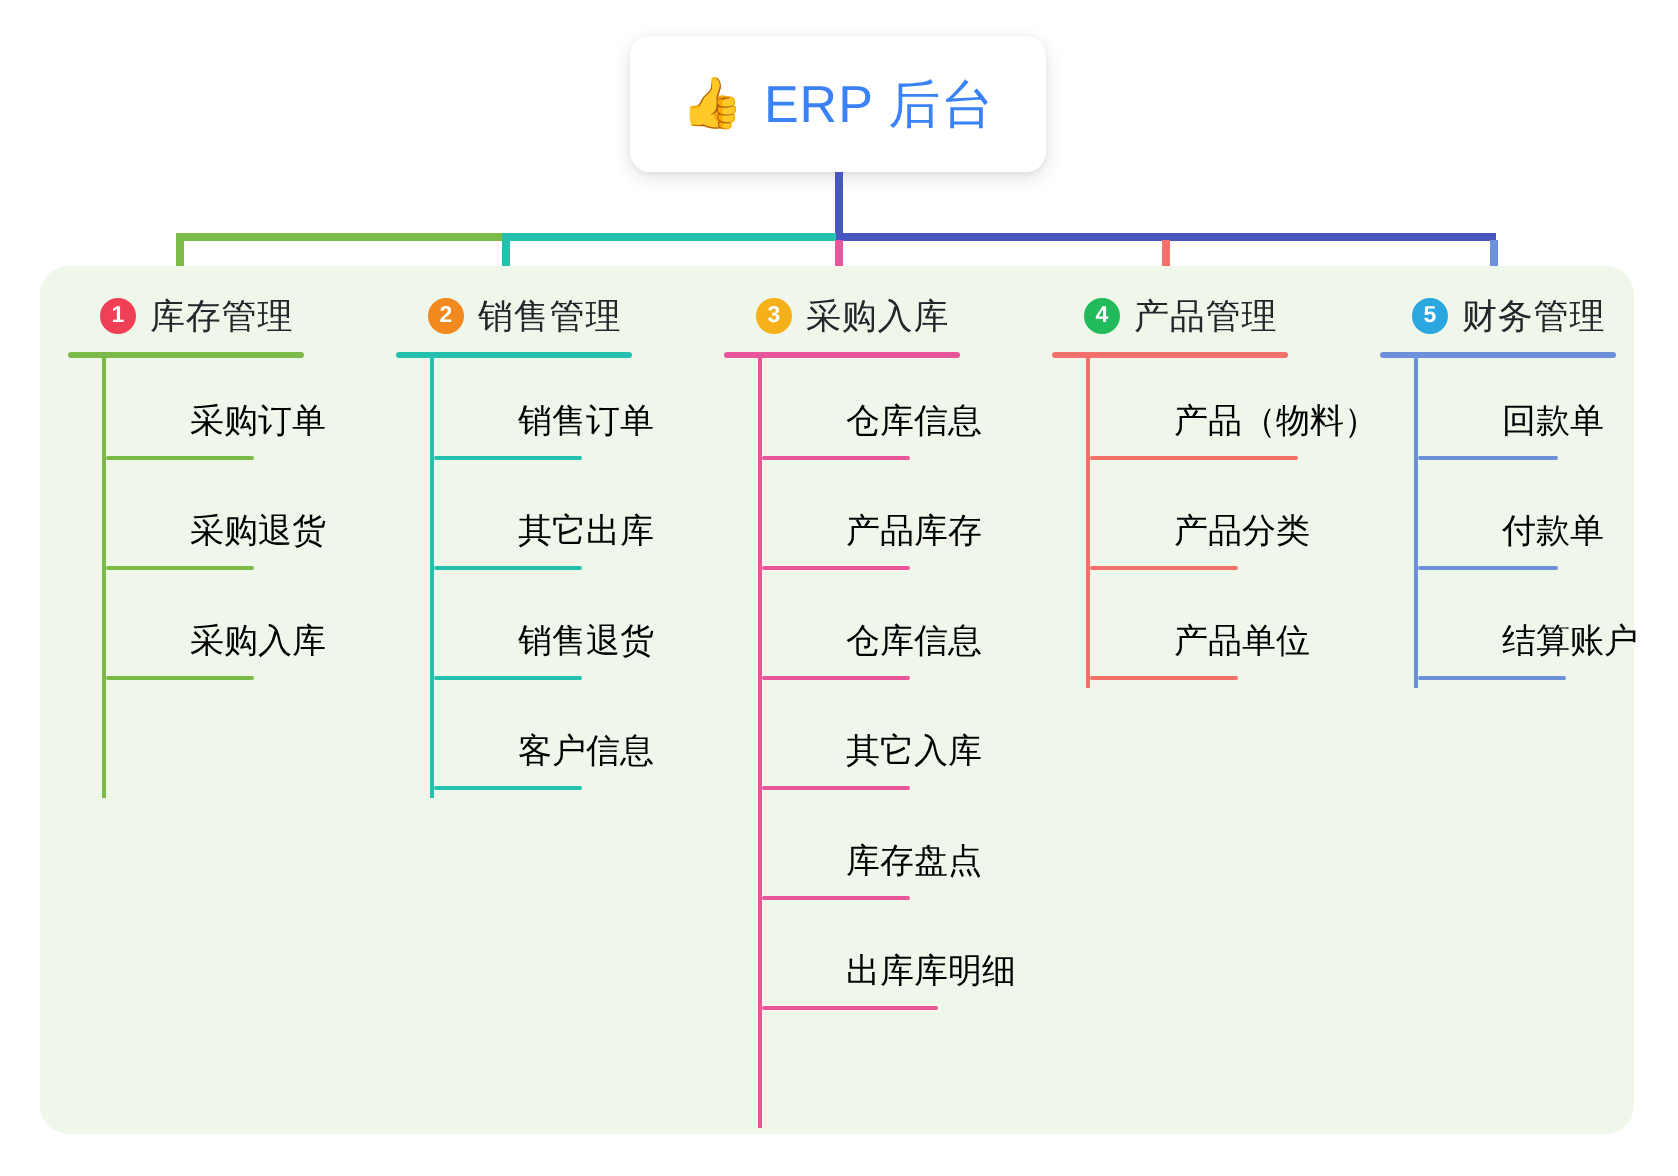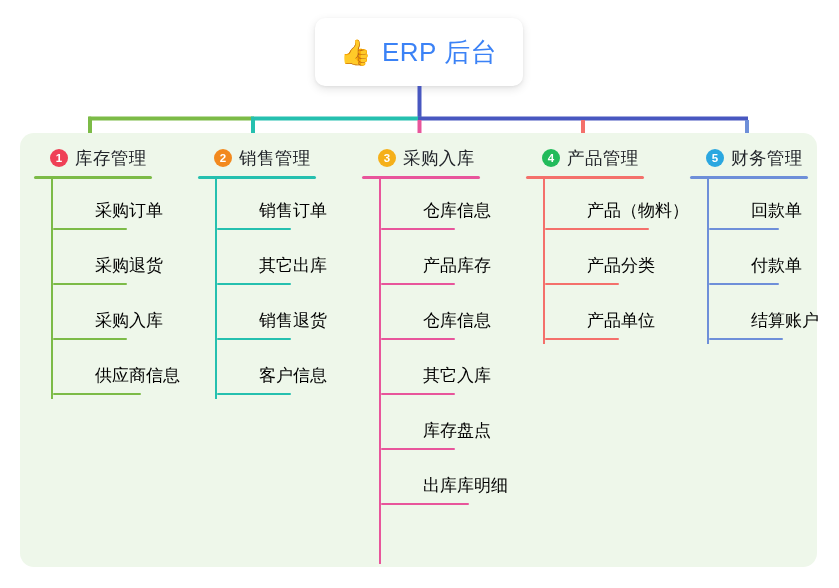--- a/index.html
+++ b/index.html
@@ -177,24 +177,20 @@
         <span class="child-rule" style="background: rgb(124, 187, 71); width: 74px;"></span>
       </div>
       <div class="child">
         <span class="child-label">采购退货</span>
         <span class="child-rule" style="background: rgb(124, 187, 71); width: 74px;"></span>
       </div>
       <div class="child">
         <span class="child-label">采购入库</span>
         <span class="child-rule" style="background: rgb(124, 187, 71); width: 74px;"></span>
       </div>
-      <div class="child">
-        <span class="child-label">供应商信息</span>
-        <span class="child-rule" style="background: rgb(124, 187, 71); width: 88px;"></span>
-      </div>
     </div>
 </div>
 
 <div class="column" style="left:198px;">
   <div class="col-head">
     <span class="badge" style="background: rgb(242, 137, 30);">2</span>
     <span class="col-title">销售管理</span>
   </div>
   <div class="head-rule" style="background: rgb(37, 192, 175); width: 118px;"></div>
   <div class="children">

